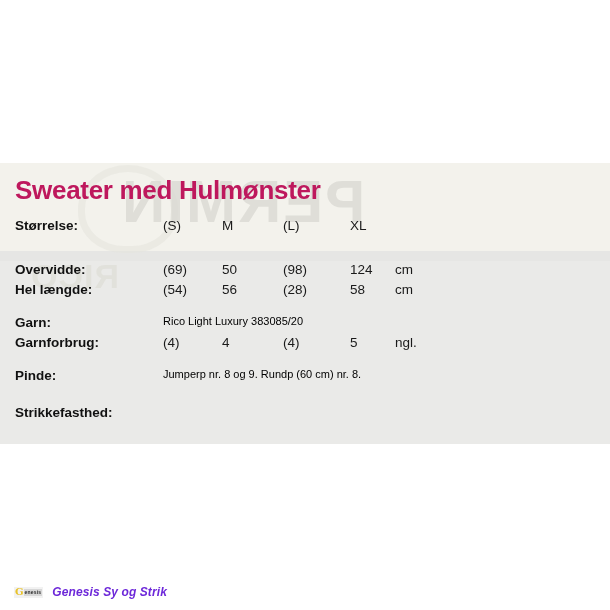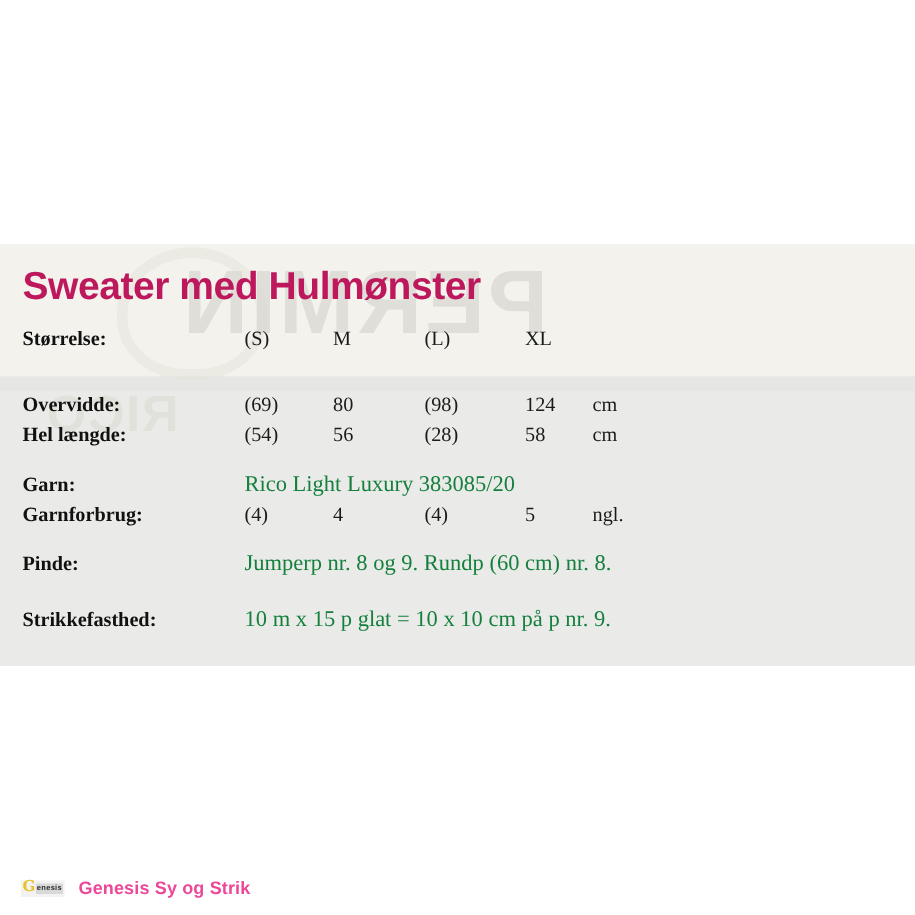--- a/index.html
+++ b/index.html
@@ -112,21 +112,20 @@
     color: #be185d;
     white-space: nowrap;
   }
 
   .row {
     position: absolute;
     left: 15px;
     right: 8px;
     height: 18px;
     white-space: nowrap;
-    font-family: Liberation Serif, serif;
   }
   .row .label {
     position: absolute;
     left: 0;
     top: 0;
     font-size: 13.5px;
     font-weight: 700;
     color: #111111;
   }
   .cell {
@@ -138,22 +137,22 @@
   }
   .c0 { left: 148px; }
   .c1 { left: 207px; }
   .c2 { left: 268px; }
   .c3 { left: 335px; }
   .unit { left: 380px; }
   .freetext {
     position: absolute;
     left: 148px;
     top: 0;
-    font-size: 15px;
-    color: #15803d;
+    font-size: 11px;
+    color: #000000;
   }
 
   
   #row-stoerrelse   { top: 55px; }
   #row-overvidde    { top: 99px; }
   #row-hellaengde   { top: 119px; }
   #row-garn         { top: 152px; text-align: right; }
   #row-garnforbrug  { top: 172px; }
   #row-pinde        { top: 205px; }
   #row-strikke      { top: 242px; height: 40px; }
@@ -187,22 +186,23 @@
     font-weight: 700;
     letter-spacing: 0.2px;
     color: #2b2b2b;
     background: #d8d8d8;
     padding: 1px 1px;
     line-height: 1;
   }
   .brand-text {
     font-size: 12px;
     font-weight: 700;
-    color: #ec4899;
+    color: #6d28d9;
     letter-spacing: 0.1px;
+    font-style: italic;
   }
 </style>
 </head>
 <body>
 
 <div id="page">
 
   <div id="sheet">
 
     <div class="tone-top"></div>
@@ -221,21 +221,21 @@
         <span class="label">Størrelse:</span>
         <span class="cell c0">(S)</span>
         <span class="cell c1">M</span>
         <span class="cell c2">(L)</span>
         <span class="cell c3">XL</span>
       </div>
 
       <div class="row" id="row-overvidde">
         <span class="label">Overvidde:</span>
         <span class="cell c0">(69)</span>
-        <span class="cell c1">80</span>
+        <span class="cell c1">50</span>
         <span class="cell c2">(98)</span>
         <span class="cell c3">124</span>
         <span class="cell unit">cm</span>
       </div>
 
       <div class="row" id="row-hellaengde">
         <span class="label">Hel længde:</span>
         <span class="cell c0">(54)</span>
         <span class="cell c1">56</span>
         <span class="cell c2">(28)</span>
@@ -257,21 +257,20 @@
         <span class="cell unit">ngl.</span>
       </div>
 
       <div class="row" id="row-pinde">
         <span class="label">Pinde:</span>
         <span class="freetext">Jumperp nr. 8 og 9. Rundp (60 cm) nr. 8.</span>
       </div>
 
       <div class="row" id="row-strikke">
         <span class="label">Strikkefasthed:</span>
-        <span class="freetext l1">10 m x 15 p glat = 10 x 10 cm på p nr. 9.</span>
       </div>
 
     </div>
   </div>
 
   <div class="footer">
     <span class="brand-mark">
       <span class="g">G</span>
       <span class="wordlet">enesis</span>
     </span>

